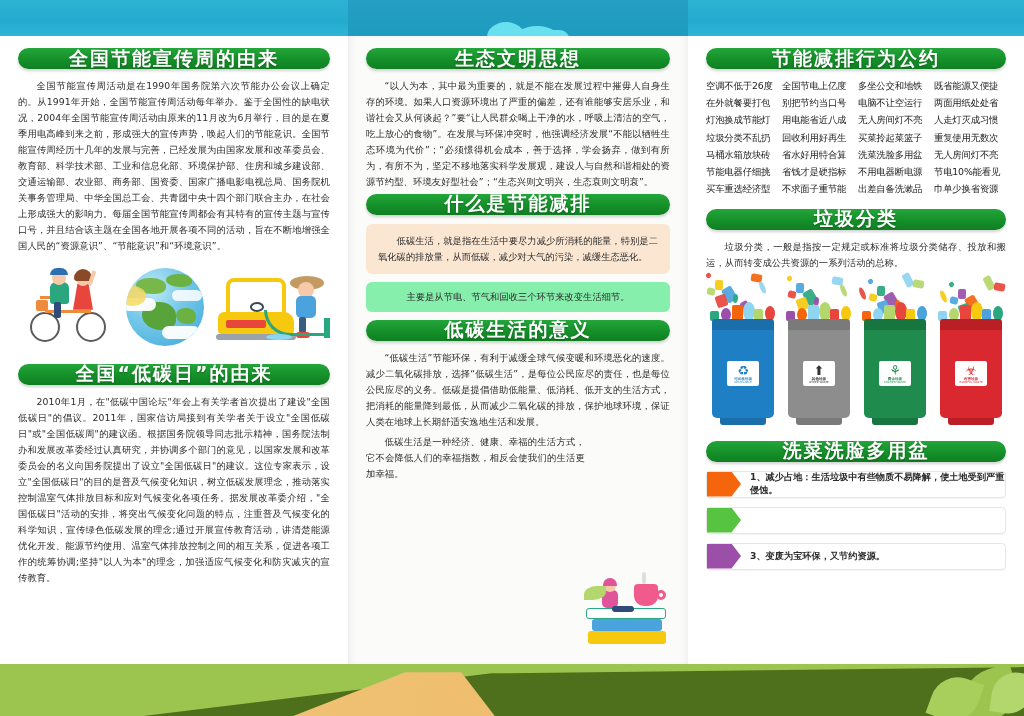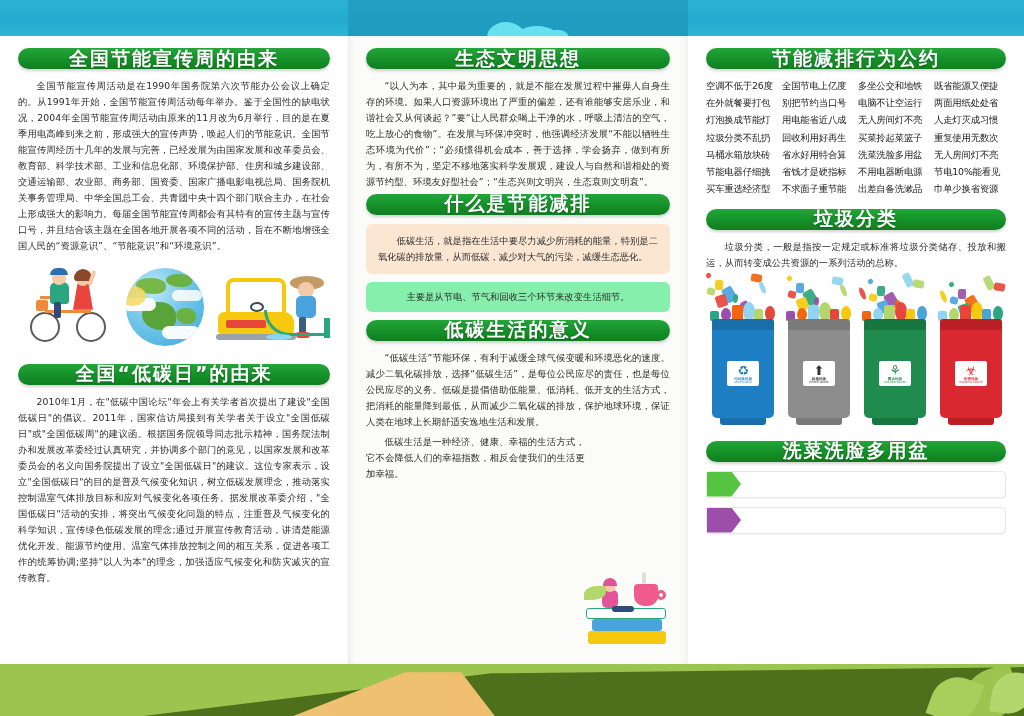--- a/index.html
+++ b/index.html
@@ -477,24 +477,29 @@
           </div>
           <div class="foot" style="background: rgb(187, 31, 38);"></div>
         </div>
       </div>
 
     <div class="banner">
       <span>洗菜洗脸多用盆</span>
     </div>
     <div id="benefits">
         <div class="benefit">
+          <div class="chip" style="background: rgb(244, 101, 12);"></div>
+          <div class="txt">1、减少占地：生活垃圾中有些物质不易降解，使土地受到严重侵蚀。</div>
+        </div>
+        <div class="benefit">
           <div class="chip" style="background: rgb(87, 196, 65);"></div>
         </div>
         <div class="benefit">
           <div class="chip" style="background: rgb(155, 79, 168);"></div>
+          <div class="txt">3、变废为宝环保，又节约资源。</div>
         </div>
       </div>
   </div>
 
   <div class="ground">
     <div class="grass-light"></div>
     <div class="grass-dark"></div>
     <div class="path"></div>
     <div class="leafset">
       <div class="leaf l1"></div>

